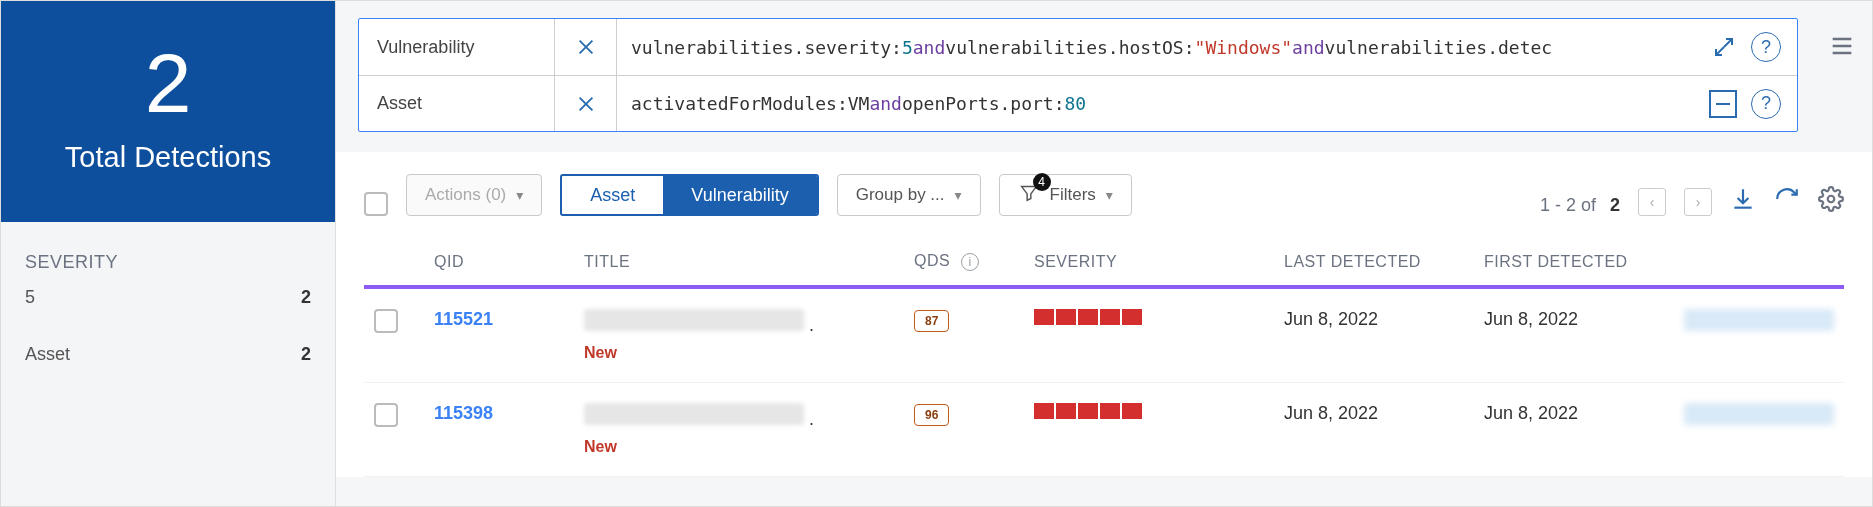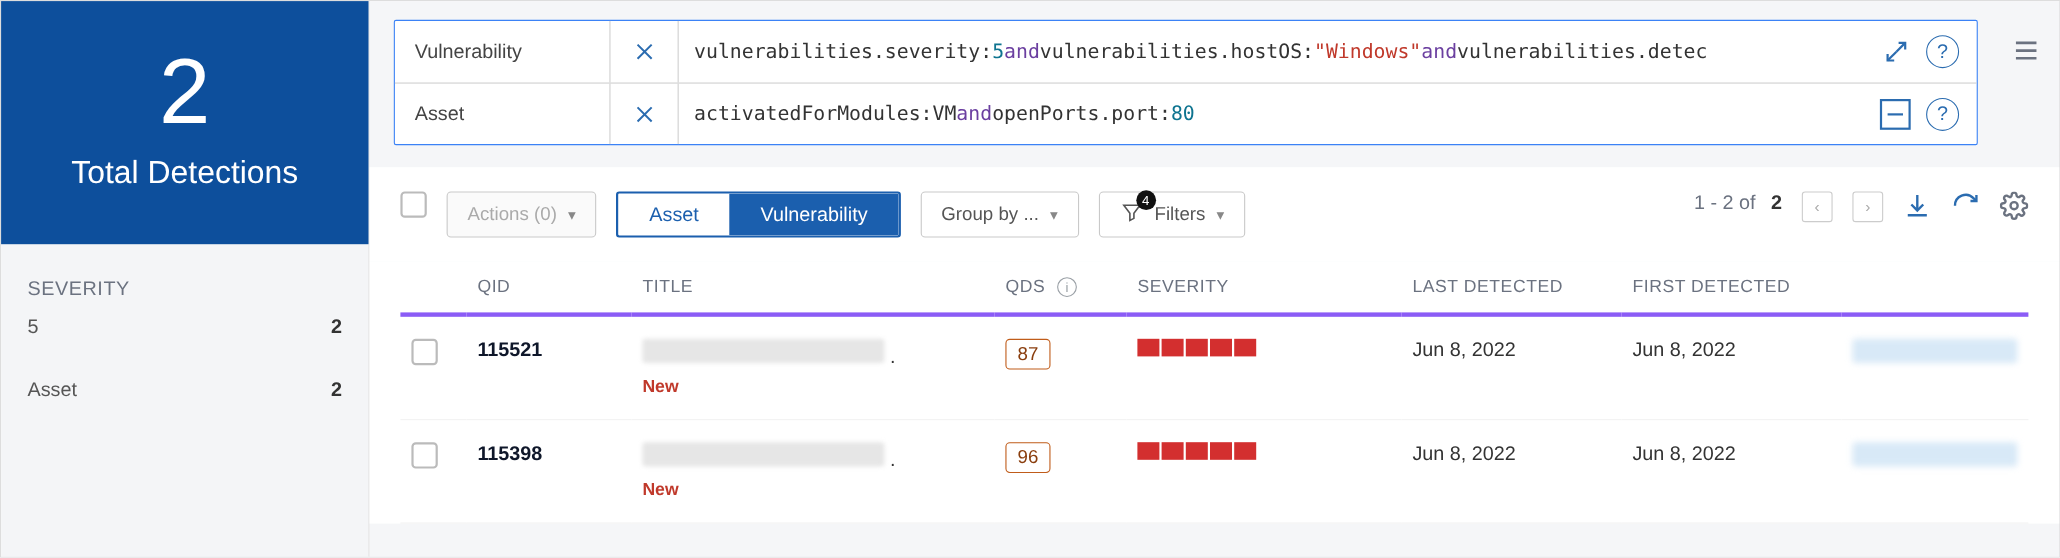--- a/index.html
+++ b/index.html
@@ -153,21 +153,21 @@
     color:#6b7280;
     cursor:pointer;
     margin-right: 8px;
   }
   .query-wrap { display:flex; align-items:flex-start; }
   .query-wrap .query-panel { flex:1; }
 
   
   .toolbar {
     display: flex;
-    align-items: flex-start;
+    align-items: flex-end;
     padding: 22px 28px 22px 28px;
     gap: 18px;
     background:#fff;
     margin-top: 20px;
   }
   .checkbox {
     width: 24px; height: 24px;
     border: 2px solid #bbb;
     border-radius: 4px;
     cursor:pointer;
@@ -234,42 +234,42 @@
     letter-spacing:.5px;
     padding: 14px 10px;
     border-bottom: 4px solid #8b5cf6;
   }
   tbody td {
     padding: 20px 10px;
     vertical-align: top;
     border-bottom: 1px solid #f2f2f2;
     font-size:18px;
   }
-  td.qid { color:#0f172a; font-weight:600; }
+  td.qid { color:#3b82f6; font-weight:600; }
   .title-blur {
     width: 220px; height: 22px;
     background: #e6e6e6;
     border-radius: 3px;
     filter: blur(2px);
     display:inline-block;
   }
   .title-wrap .new-tag {
     color:#c0392b; font-weight:600; font-size:16px; margin-top:8px;
   }
   .right-blur {
     width:150px;height:22px;background:#d8e9f7;border-radius:3px;filter:blur(3px);
   }
   .qds-badge {
     display:inline-block;
     border:1.5px solid #c05c1a;
     color:#8a3e0e;
     border-radius:4px;
     padding:3px 10px;
-    font-weight:400;
-    font-size:17px;
+    font-weight:700;
+    font-size:12px;
   }
   .sev-blocks { display:flex; gap:2px; }
   .sev-blocks span {
     width:20px;height:16px;background:#d32f2f;
   }
   .info-circle{
     display:inline-flex;width:18px;height:18px;border:1.5px solid #9aa0a6;border-radius:50%;
     align-items:center;justify-content:center;font-size:12px;color:#9aa0a6;margin-left:6px;
   }
 </style>

